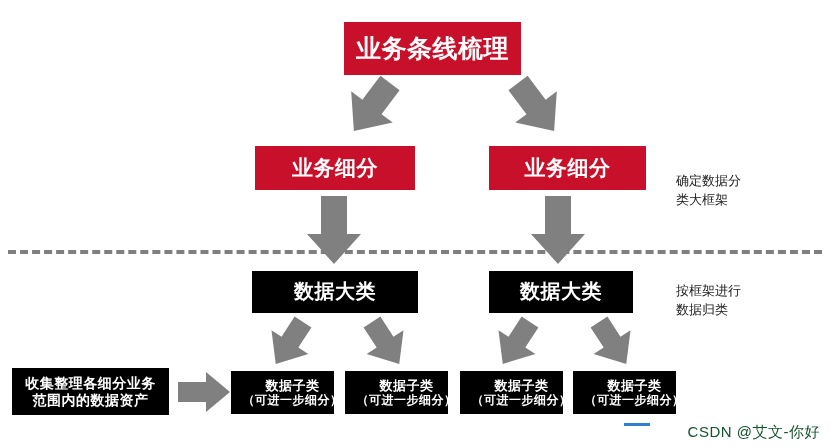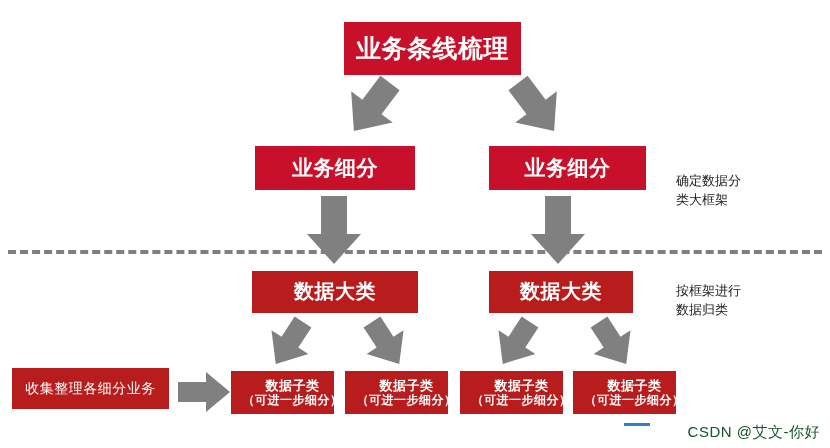--- a/index.html
+++ b/index.html
@@ -26,21 +26,21 @@
     justify-content: center;
     color: #ffffff;
     text-align: center;
     line-height: 1.18;
     letter-spacing: 0.5px;
   }
   .node-red {
     background: #C8102A;
   }
   .node-blue {
-    background: #b91c1c;
+    background: #000000;
   }
   .node .l1, .node .l2 {
     display: block;
     white-space: nowrap;
   }
 
   
   #node-root {
     left: 344px;
     top: 22px;
@@ -84,23 +84,23 @@
     height: 42px;
     font-size: 20px;
     font-weight: 700;
   }
 
   
   #node-collect {
     left: 12px;
     top: 368px;
     width: 157px;
-    height: 41px;
+    height: 47px;
     font-size: 14px;
-    font-weight: 400;
+    font-weight: 700;
   }
   .node-sub {
     width: 103px;
     height: 43px;
     top: 371px;
     font-size: 12px;
     font-weight: 700;
     padding-left: 20px;
   }
   .node-sub .l1 { font-size: 13px; }
@@ -228,20 +228,21 @@
 
   <div class="node node-blue" id="node-major-left">
     <span class="l1">数据大类</span>
   </div>
   <div class="node node-blue" id="node-major-right">
     <span class="l1">数据大类</span>
   </div>
 
   <div class="node node-blue" id="node-collect">
     <span class="l1">收集整理各细分业务</span>
+    <span class="l2">范围内的数据资产</span>
   </div>
 
   <div class="node node-blue node-sub" id="node-sub-1">
     <span class="l1">数据子类</span>
     <span class="l2">（可进一步细分）</span>
   </div>
   <div class="node node-blue node-sub" id="node-sub-2">
     <span class="l1">数据子类</span>
     <span class="l2">（可进一步细分）</span>
   </div>

